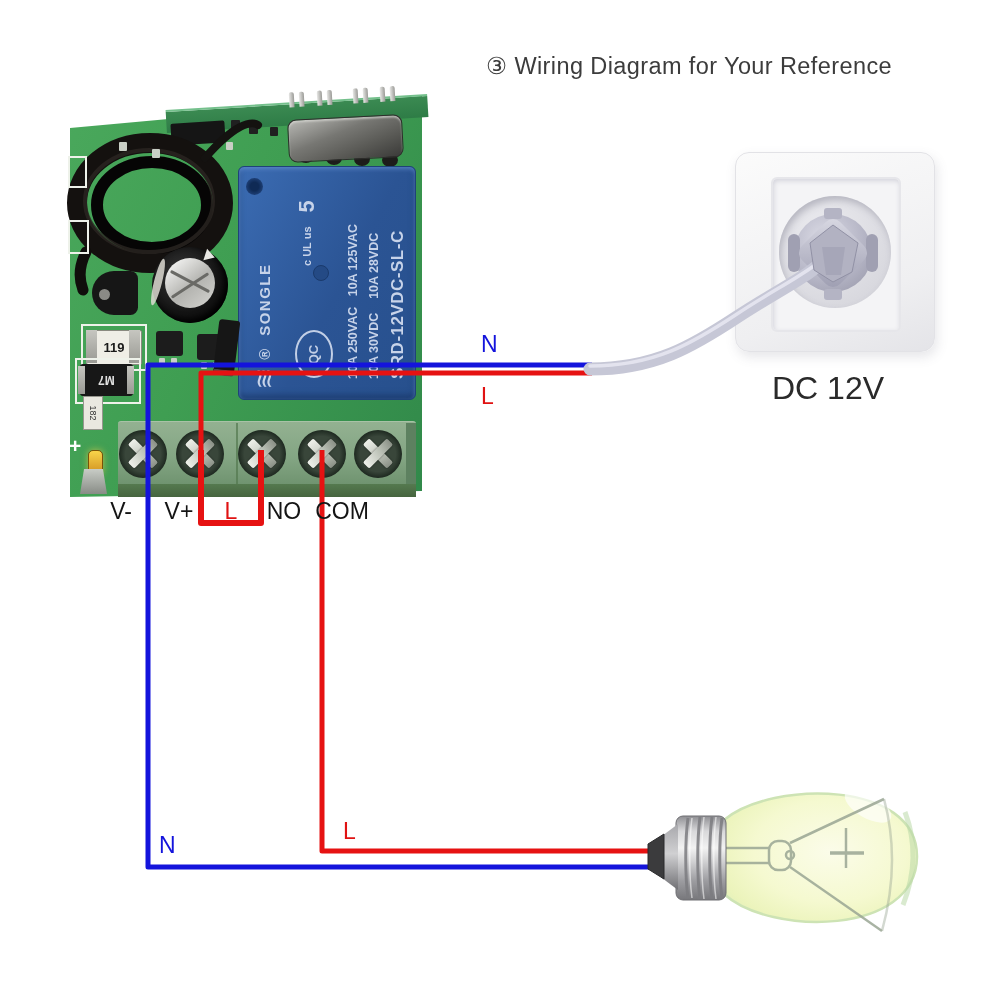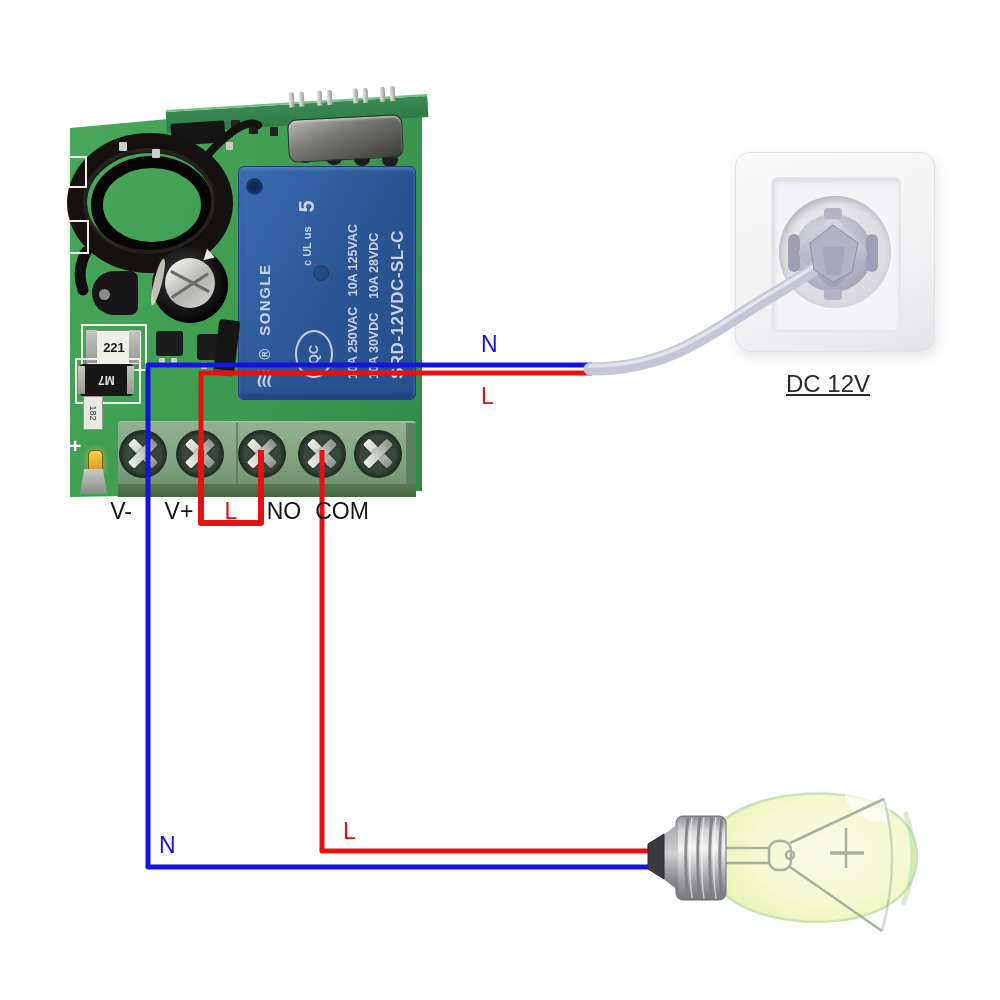--- a/index.html
+++ b/index.html
@@ -91,21 +91,21 @@
        background:#f4f4f6;box-shadow:inset 1px 2px 5px #d4d4dc;}
   .recess{left:779px;top:196px;width:112px;height:112px;border-radius:50%;
        background:radial-gradient(circle at 40% 35%,#ececf0,#d9d9df 70%,#cfcfd6);
        box-shadow:inset 2px 4px 7px #b6b6c0;}
   .plugdisc{left:794px;top:214px;width:78px;height:78px;border-radius:50%;
        background:radial-gradient(circle at 38% 32%,#dcdce6,#b6b6c6 55%,#9494a6);}
   .wing{width:12px;height:38px;border-radius:6px;background:#a0a0b2;}
   .tab{width:18px;height:11px;border-radius:3px;background:#b4b4c4;}
   .diamond{left:806px;top:226px;width:54px;height:54px;border-radius:10px;transform:rotate(45deg);
        background:linear-gradient(135deg,#dadae4,#9c9cb0);}
-  .dc-label{left:762px;top:370px;width:132px;text-align:center;font-size:24px;color:#2a2a2a;text-decoration:underline;}
+  .dc-label{left:762px;top:370px;width:132px;text-align:center;font-size:32px;color:#2a2a2a;}
   svg.overlay{position:absolute;left:0;top:0;pointer-events:none;}
 </style>
 </head>
 <body>
 
 <div id="canvas">
 
   <div class="abs pcb"></div>
 
   <div class="abs daughterboard">
@@ -163,21 +163,21 @@
   <div class="abs cap-top"></div>
   <div class="abs cap-line" style="left:168px;top:280px;transform:rotate(28deg);"></div>
   <div class="abs cap-line" style="left:168px;top:284px;transform:rotate(-33deg);"></div>
   <div class="abs cap-tri" style="left:205px;top:250px;"></div>
 
   <div class="abs to92">
       <div class="dot"></div>
     </div>
   <div class="abs silk" style="left:81px;top:324px;width:62px;height:43px;"></div>
   <div class="abs r221-body">
-    <span>221</span>
+    <span>119</span>
   </div>
   <div class="abs cap-end" style="left:86px;top:330px;width:11px;height:33px;"></div>
   <div class="abs cap-end" style="left:129px;top:330px;width:11px;height:33px;"></div>
   <div class="abs silk" style="left:75px;top:358px;width:62px;height:42px;"></div>
   <div class="abs m7-body">
     <span>M7</span>
   </div>
   <div class="abs cap-end" style="left:78px;top:366px;width:7px;height:28px;"></div>
   <div class="abs cap-end" style="left:127px;top:366px;width:7px;height:28px;"></div>
   <div class="abs sot" style="left:156px;top:331px;width:27px;height:25px;"></div>
@@ -307,13 +307,14 @@
   <div class="tlabel" style="left:179px;">V+</div>
   <div class="tlabel red" style="left:231px;">L</div>
   <div class="tlabel" style="left:284px;">NO</div>
   <div class="tlabel" style="left:342px;">COM</div>
 
   <div class="wlabel blue" style="left:481px;top:331px;">N</div>
   <div class="wlabel red" style="left:481px;top:383px;">L</div>
   <div class="wlabel blue" style="left:159px;top:832px;">N</div>
   <div class="wlabel red" style="left:343px;top:818px;">L</div>
 
+  <div class="abs title">③ Wiring Diagram for Your Reference</div>
 </div>
 
 </body></html>

